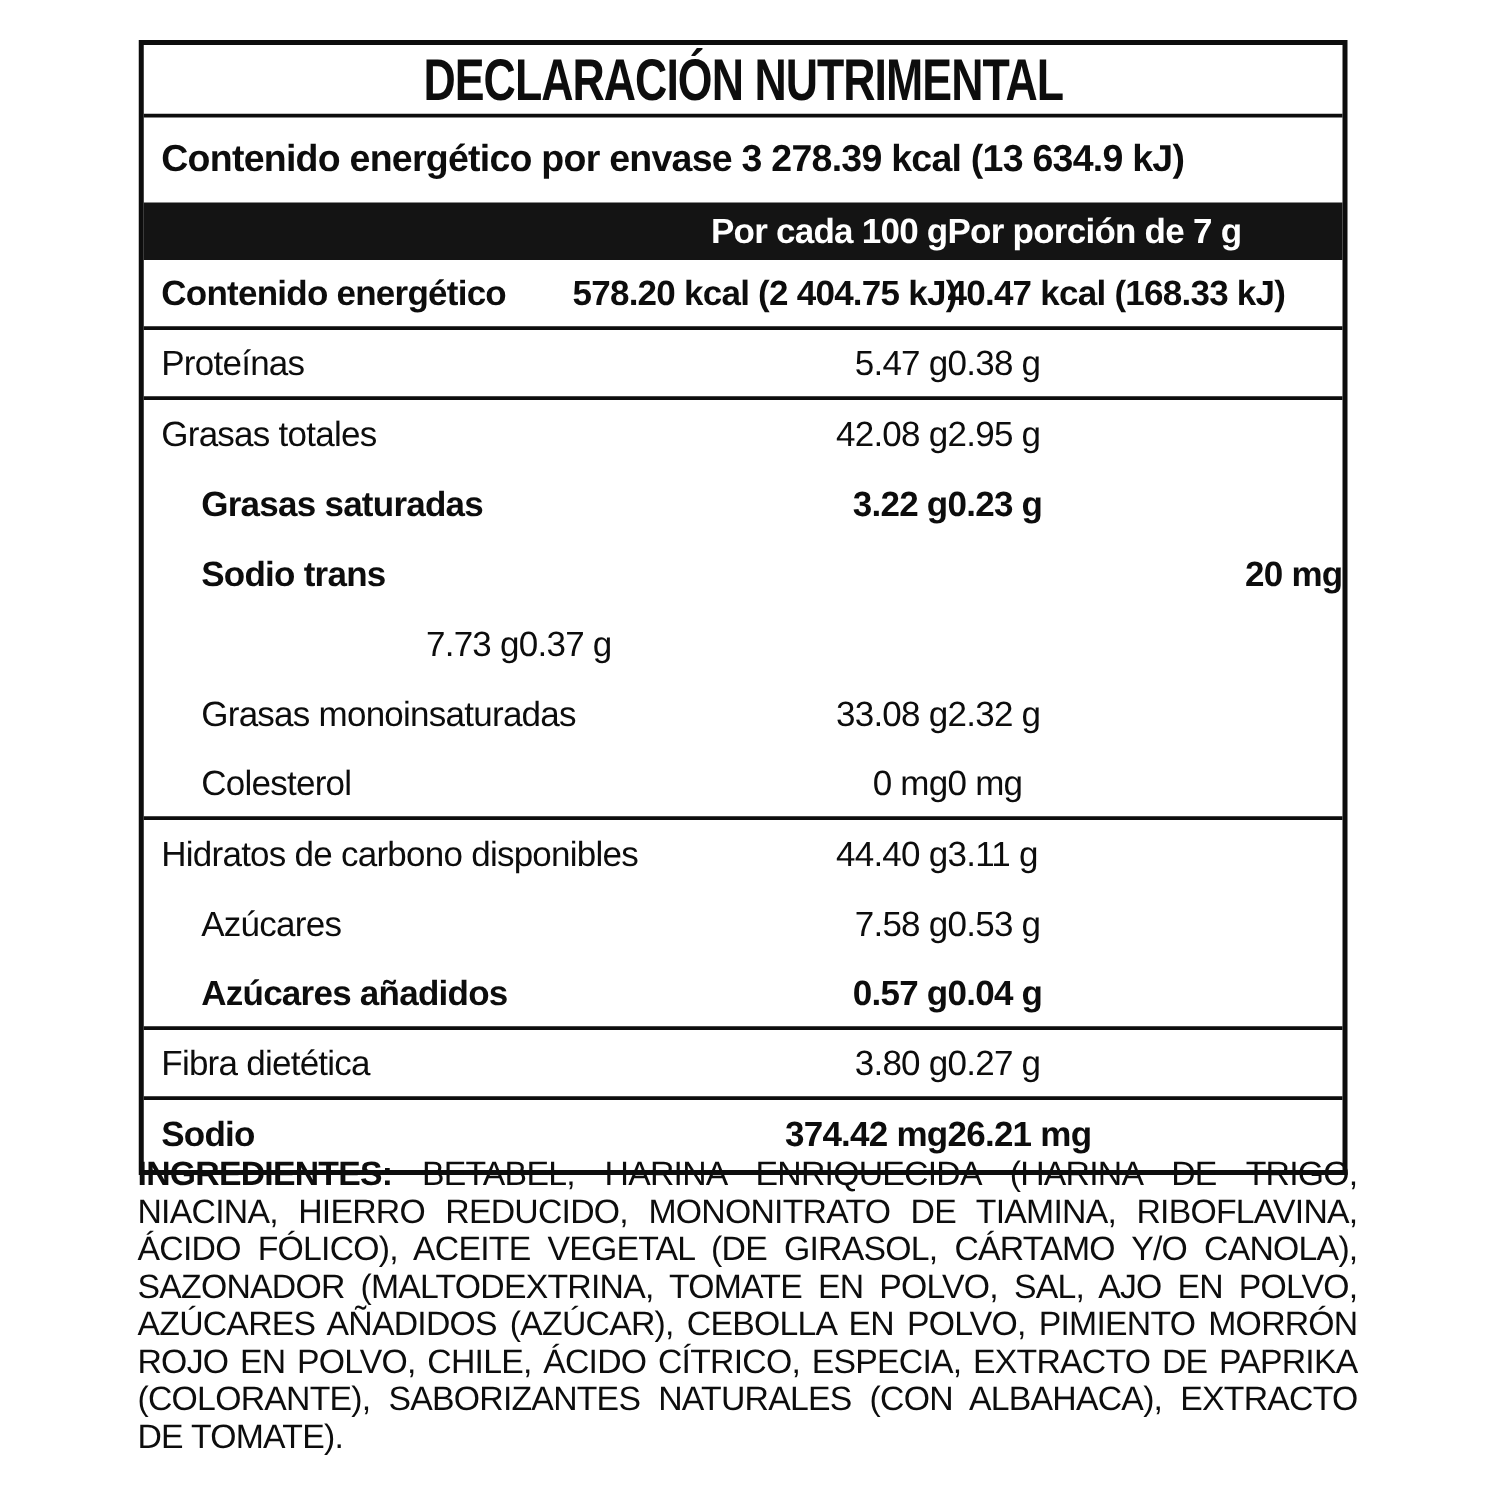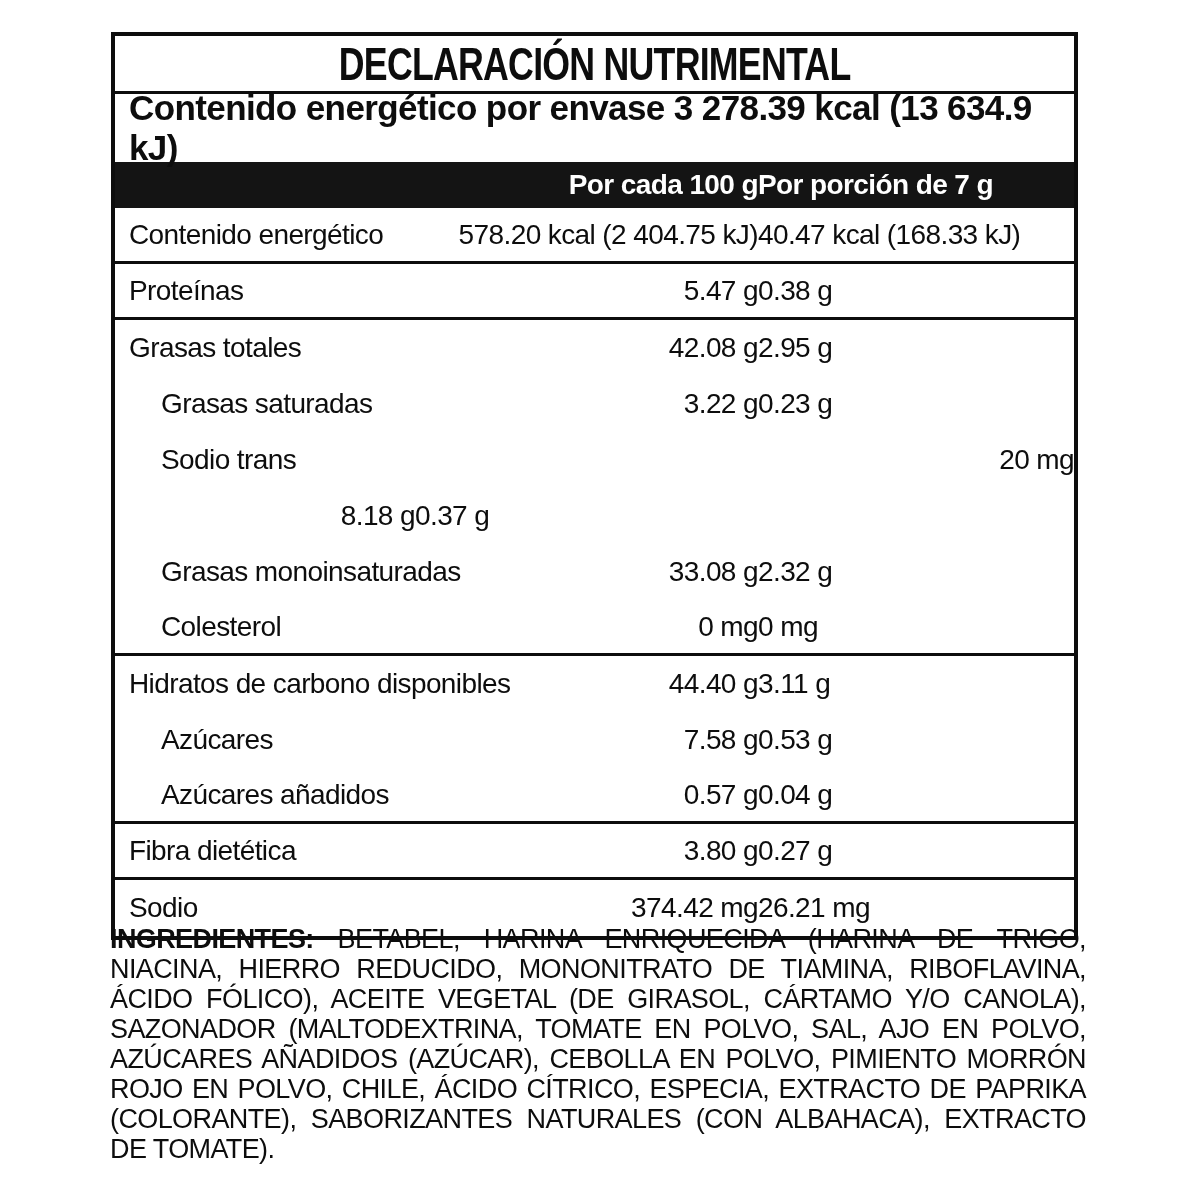--- a/index.html
+++ b/index.html
@@ -31,35 +31,35 @@
   .title-text{
     display:inline-block;
     font-size:47px; font-weight:800; letter-spacing:-1px;
     transform:scaleX(0.76); transform-origin:center;
     white-space:nowrap;
   }
   .energy-row{
     height:68px;
     display:flex; align-items:center;
     padding-left:14px;
-    font-size:35px; font-weight:700; letter-spacing:-0.6px;
+    font-size:30px; font-weight:700; letter-spacing:-0.6px;
   }
   .header-bar{
     height:46px;
     background:var(--bar);
     color:#ffffff;
     display:flex; align-items:center;
     font-size:28px; font-weight:700; letter-spacing:-0.6px;
   }
   .row{
     height:56px;
     display:flex; align-items:center;
     font-size:28px; letter-spacing:-0.6px;
   }
-  .row.bold{ font-weight:400; }
+  .row.bold{ font-weight:700; }
   .row.line-below{ border-bottom:3px solid var(--ink); }
   .col-label{ flex:1 1 auto; padding-left:14px; min-width:0; white-space:nowrap; }
   .row.indent .col-label{ padding-left:46px; }
   .col-100{ width:300px; flex:0 0 auto; text-align:right; white-space:nowrap; }
   .col-7{ width:316px; flex:0 0 auto; padding-right:6px; white-space:nowrap; }
 
   
   .ingredients{
     position:absolute; left:110px; top:924px; width:976px;
     font-size:27px; line-height:30px; letter-spacing:-0.6px;
@@ -106,21 +106,21 @@
         <div class="row bold indent">
     <div class="col-label">Grasas saturadas</div>
     <div class="col-100">3.22 g</div>
     <div class="col-7">0.23 g</div>
   </div>
         <div class="row bold indent">
     <div class="col-label">Sodio trans</div>
     <div class="col-100">20 mg</div>
   </div>
         <div class="row indent">
-    <div class="col-100">8.18 g</div>
+    <div class="col-100">7.73 g</div>
     <div class="col-7">0.37 g</div>
   </div>
         <div class="row indent">
     <div class="col-label">Grasas monoinsaturadas</div>
     <div class="col-100">33.08 g</div>
     <div class="col-7">2.32 g</div>
   </div>
         <div class="row indent line-below">
     <div class="col-label">Colesterol</div>
     <div class="col-100">0 mg</div>

